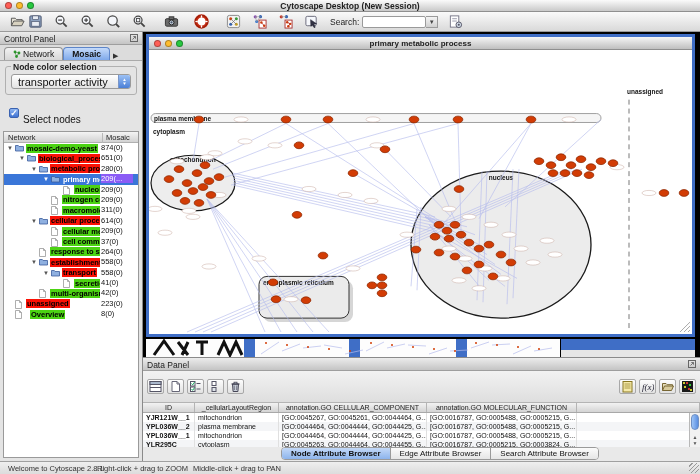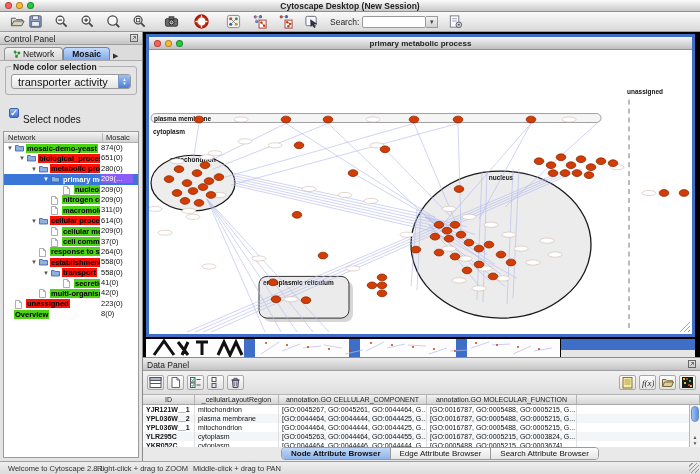--- a/index.html
+++ b/index.html
@@ -70,21 +70,21 @@
   #desktop { height:325px; background:#000000; position:relative; overflow:hidden; }
   #net-frame { position:absolute; left:3px; top:2px; width:549px; height:303px; border:3px solid #3f6ec6; background:#fff; }
   #net-titlebar { height:13px; background:linear-gradient(#f6f6f6,#bfbfbf); border-bottom:1px solid #8f8f8f; position:relative; display:flex; align-items:center; }
   #net-titlebar .wtitle { position:absolute; left:0; right:0; text-align:center; font-weight:bold; font-size:8px; color:#222; }
   #net-canvas { position:absolute; top:13px; left:0; right:0; bottom:0; background:#fff; }
   #net-canvas svg { width:100%; height:100%; display:block; }
   #bg-strip { position:absolute; left:3px; bottom:0; width:549px; height:18px; }
 
   
   #data-panel { height:104px; border-top:1px solid #8a8a8a; background:#e9e9e9; display:flex; flex-direction:column; position:relative; }
-  #dp-toolbar { height:23px; display:flex; align-items:center; padding:0 4px; gap:3px; background:linear-gradient(#f2f2f2,#dedede);justify-content:flex-end; }
+  #dp-toolbar { height:31px; display:flex; align-items:center; padding:0 4px; gap:3px; background:linear-gradient(#f2f2f2,#dedede);justify-content:flex-end; }
   .dbtn { width:17px; height:15px; border:1px solid #a8a8a8; border-radius:2px; background:linear-gradient(#fdfdfd,#e2e2e2);
     display:flex; align-items:center; justify-content:center; }
   .dbtn svg { width:13px; height:13px; }
   #dp-toolbar .spacer { flex:1; }
   #dp-table { flex:1; position:relative; background:#fff; border-top:1px solid #b4b4b4; margin-bottom:14px; overflow:hidden; }
   #dt-header { display:flex; height:10px; background:linear-gradient(#f2f2f2,#d4d4d4); border-bottom:1px solid #a8a8a8; font-size:7px; color:#222; }
   #dt-header .hc { border-right:1px solid #b4b4b4; text-align:center; overflow:hidden; white-space:nowrap; line-height:10px; }
   .drow { display:flex; height:9px; font-size:7px; line-height:9px; }
   .drow:nth-child(even) { background:#f4f5f7; }
   .drow .dc { border-right:1px solid #e0e0e0; padding-left:3px; overflow:hidden; white-space:nowrap; }
@@ -414,21 +414,21 @@
                 <path d="M4.5 .5 v2 h2" fill="none" stroke="#999" stroke-width=".8"></path>
               </svg></span>
             <span class="chip" style="left: 22px; max-width: 74px; background: rgb(251, 17, 5);">unassigned</span>
             <span class="cnt">223(0)</span>
           </div>
           <div class="trow">
             <span class="nico" style="left: 11px;"><svg width="7" height="9" viewBox="0 0 7 9">
                 <path d="M.5 .5 h4 l2 2 v6 h-6z" fill="#fff" stroke="#999" stroke-width=".8"></path>
                 <path d="M4.5 .5 v2 h2" fill="none" stroke="#999" stroke-width=".8"></path>
               </svg></span>
-            <span class="chip" style="left: 10px; max-width: 74px; background: rgb(76, 211, 19); text-align: center;">Overview</span>
+            <span class="chip" style="left: 26px; max-width: 74px; background: rgb(76, 211, 19); text-align: center;">Overview</span>
             <span class="cnt">8(0)</span>
           </div>
         </div>
     </div>
   </div>
 
   <div id="right">
     <div id="desktop">
       <div id="net-frame">
         <div id="net-titlebar">

